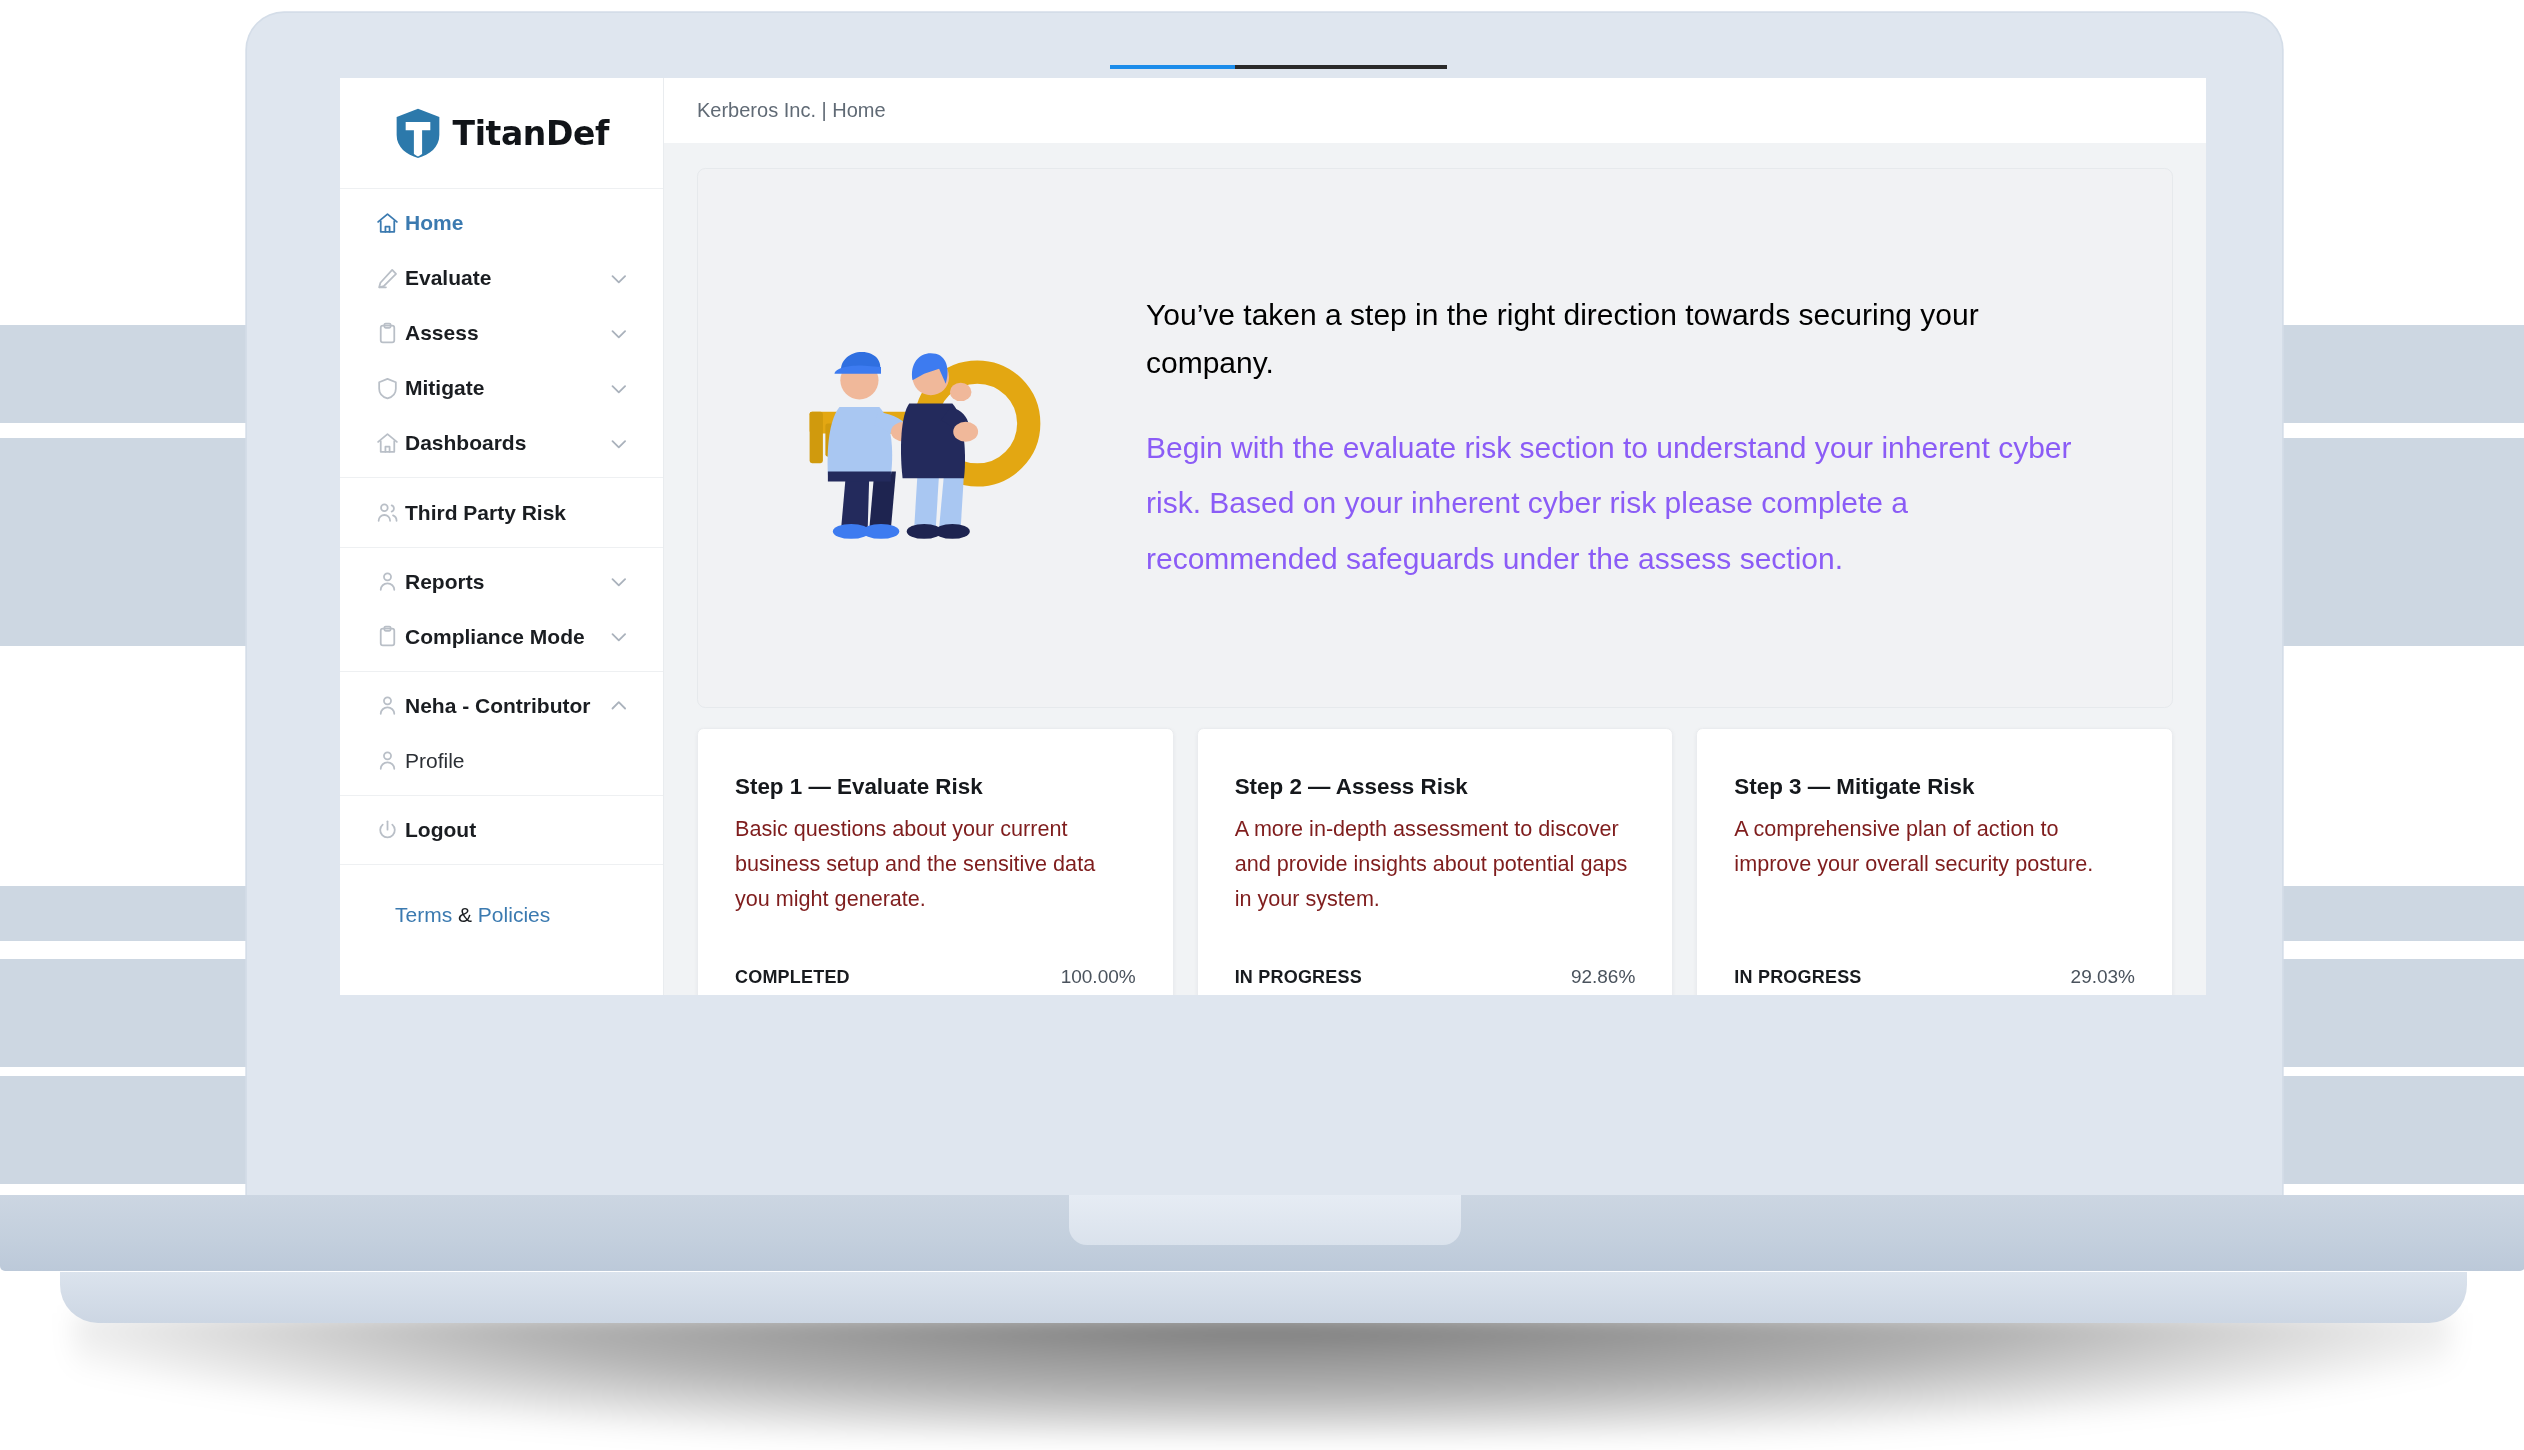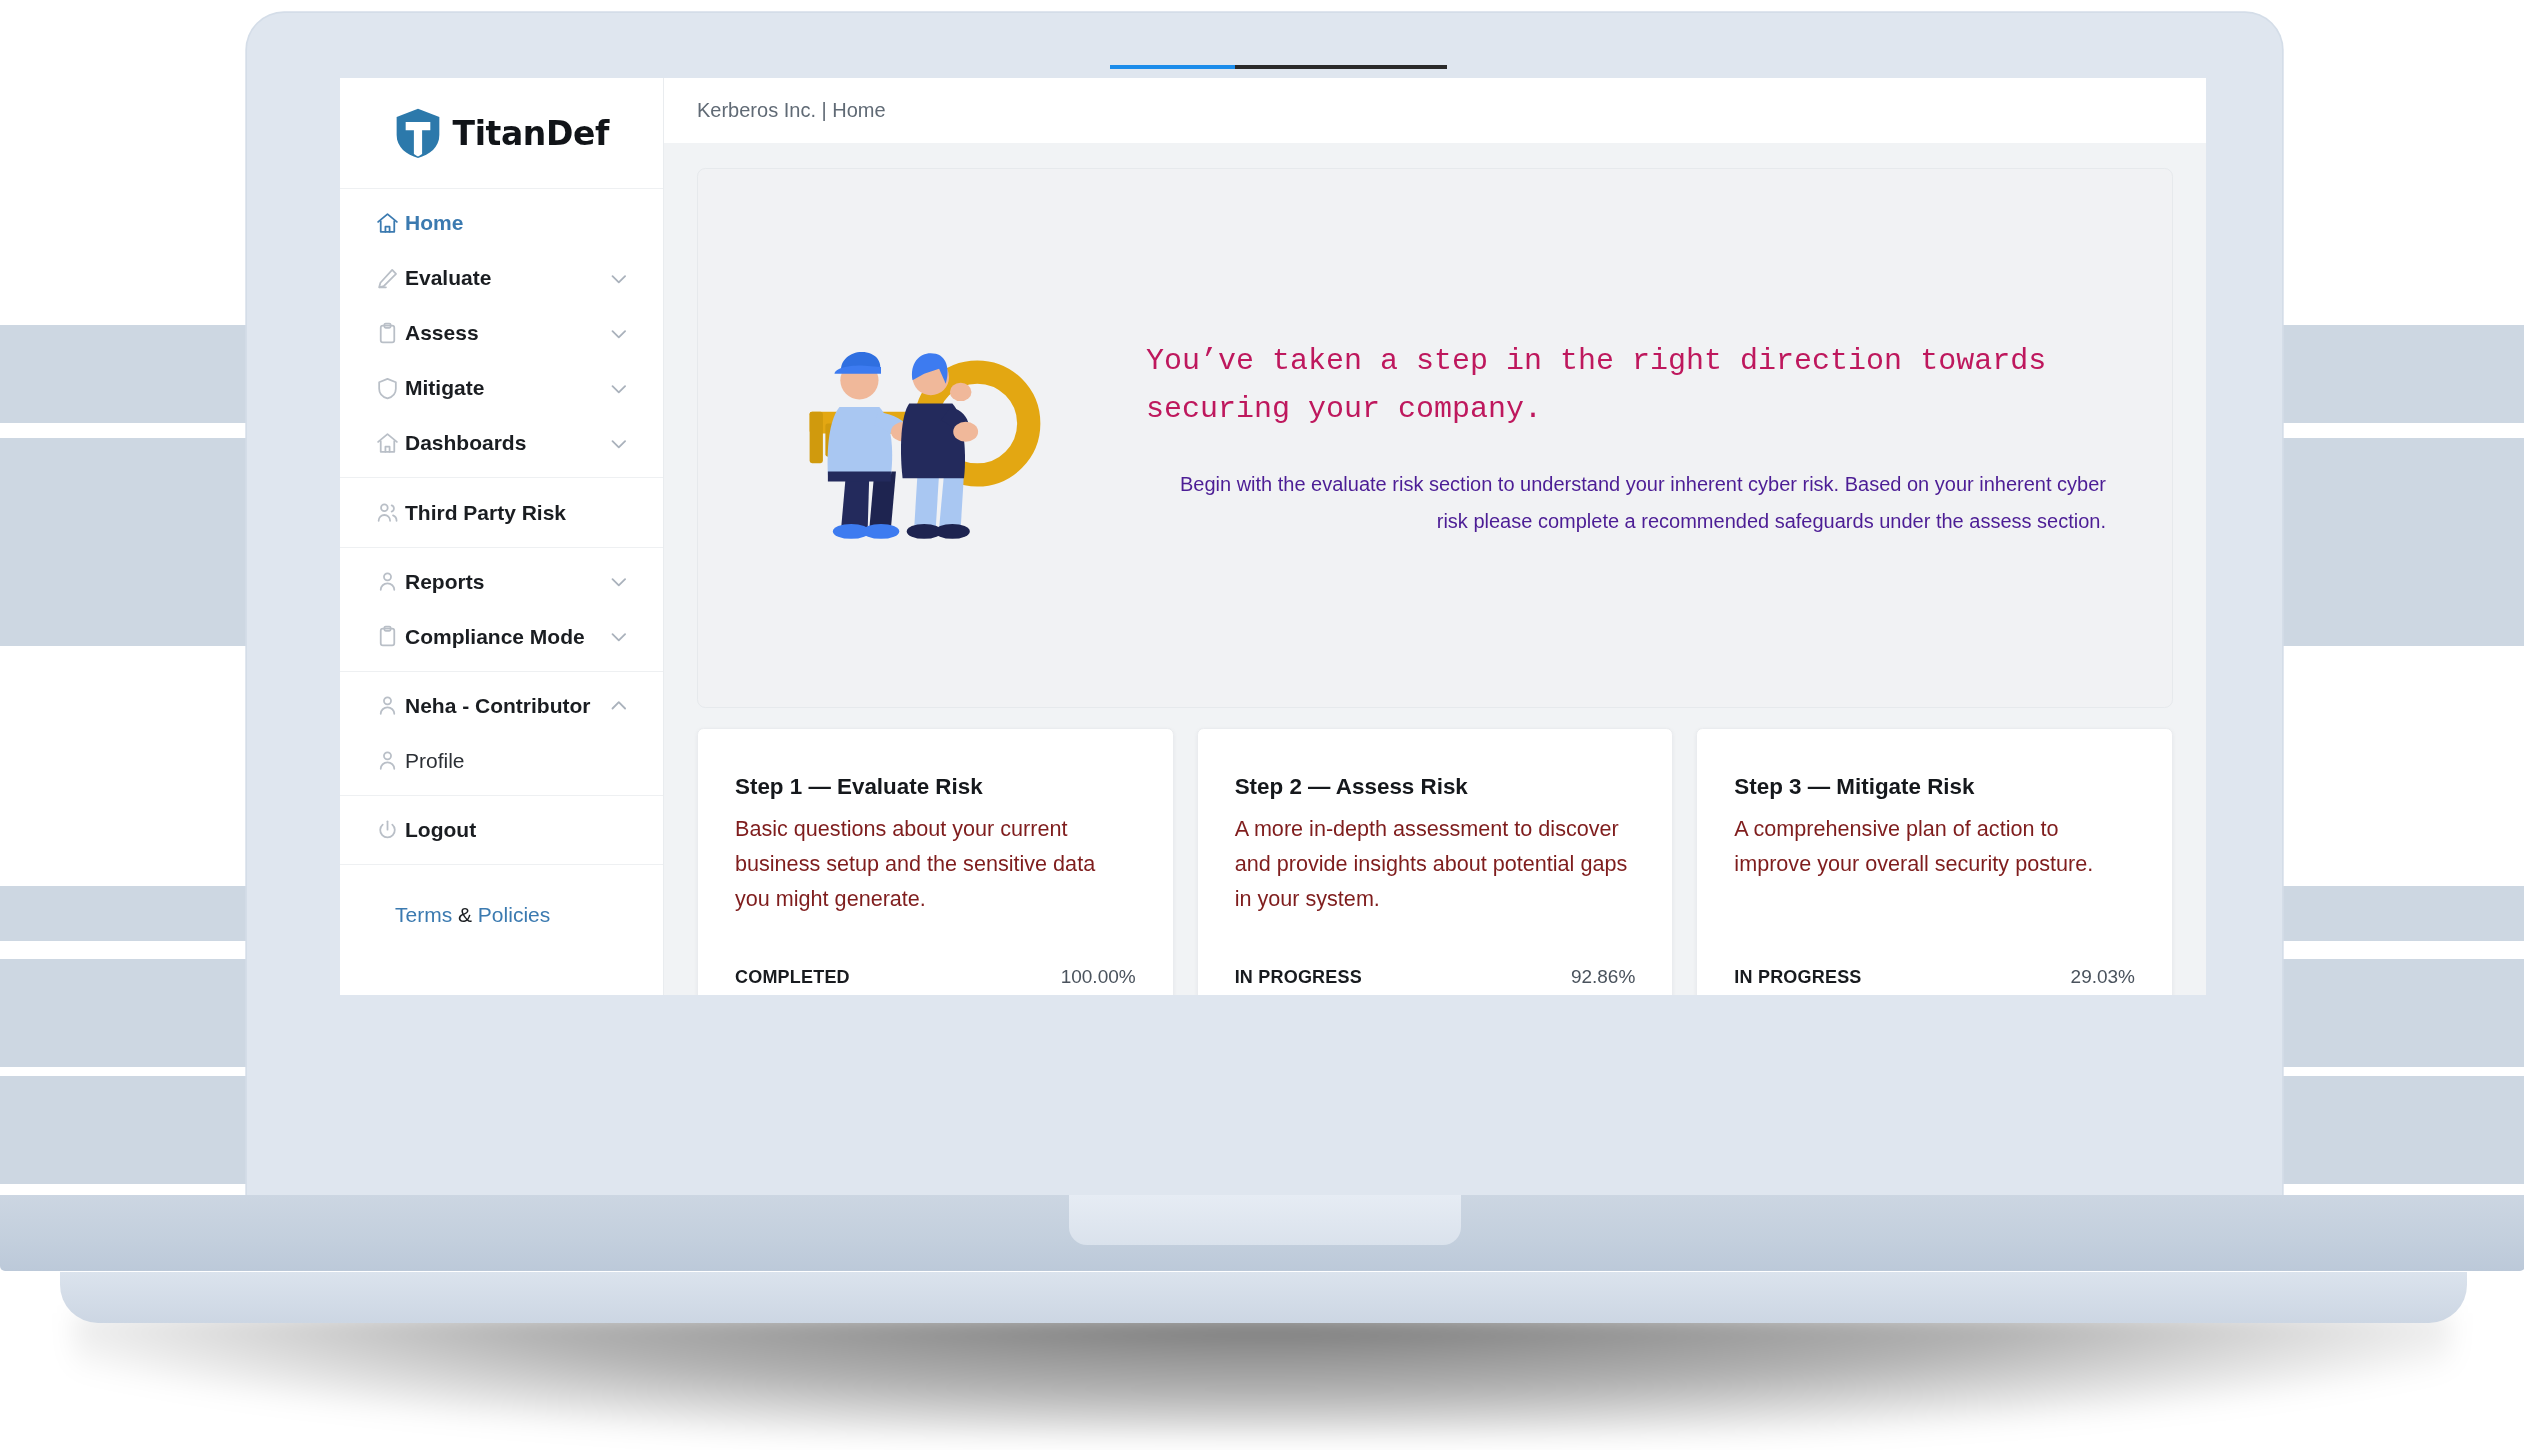--- a/index.html
+++ b/index.html
@@ -214,26 +214,25 @@
   #hero-title {
     font-size: 45px;
     font-weight: bold;
     color: #15181c;
     letter-spacing: -0.5px;
     margin-bottom: 21.6px;
     font-family: "DejaVu Sans", sans-serif;
   }
   #hero-sub {
     font-size: 30px;
-    color: #be185d;
+    color: #000000;
     line-height: 1.6;
     margin-bottom: 33px;
-    font-family: Liberation Mono, monospace;
-  }
-  .hero-p { font-size: 20px; color: #4c1d95; line-height: 1.85; text-align: right; }
+  }
+  .hero-p { font-size: 30px; color: #8b5cf6; line-height: 1.85; }
 
   
   #cards {
     display: flex;
     gap: 23px;
     padding-bottom: 25px;
   }
   .card {
     flex: 1;
     background: #ffffff;

